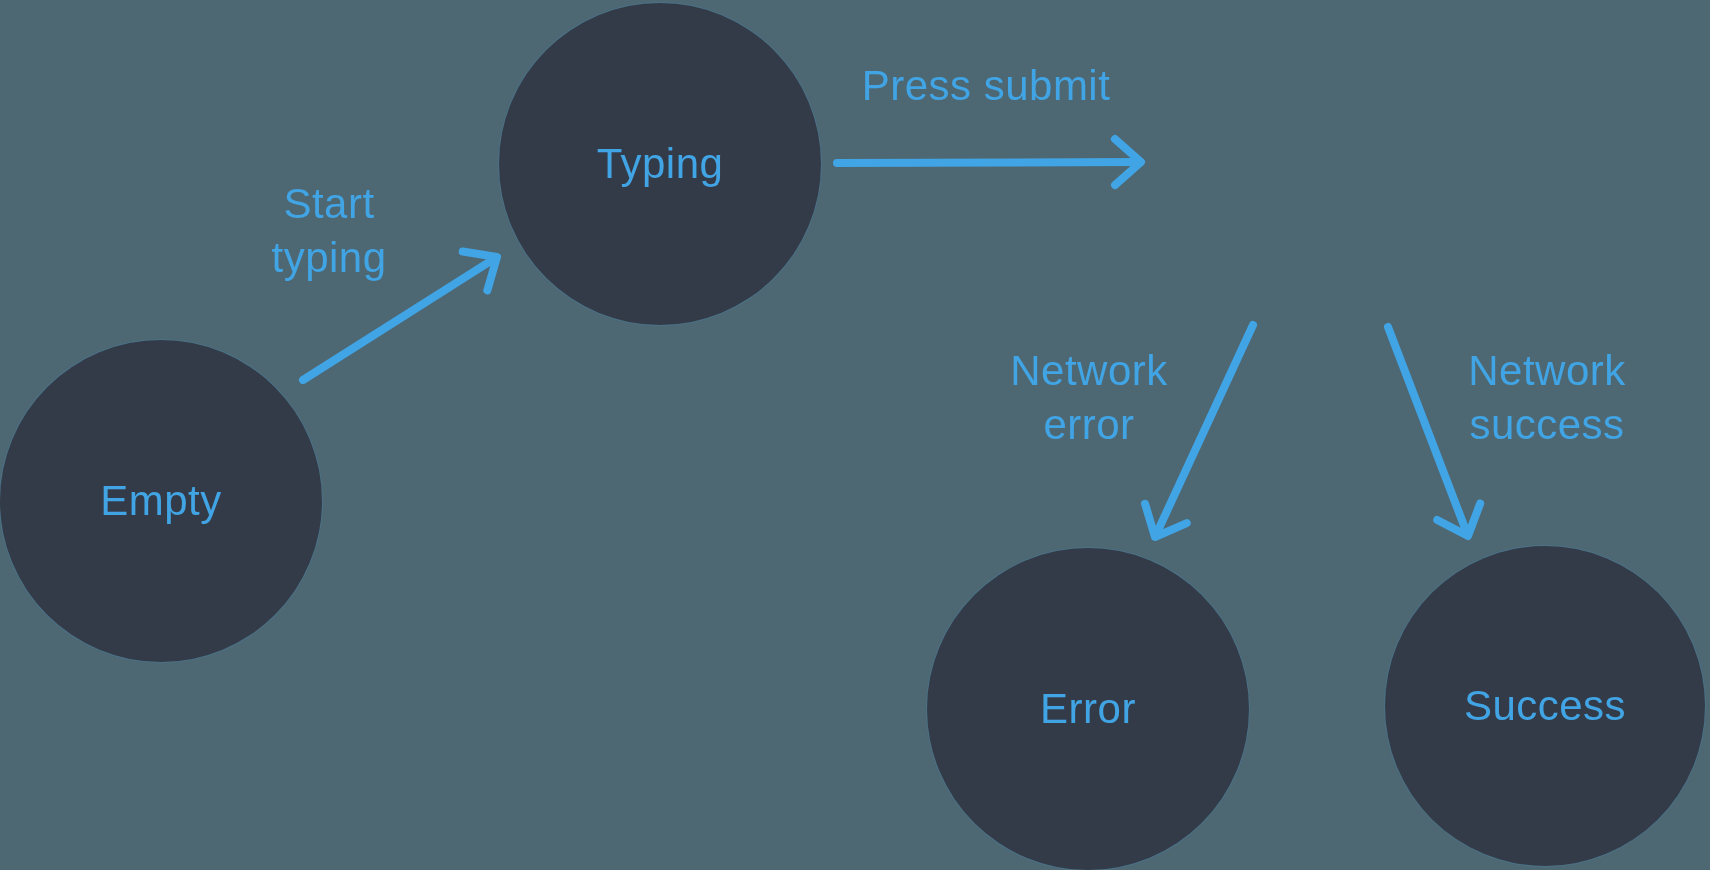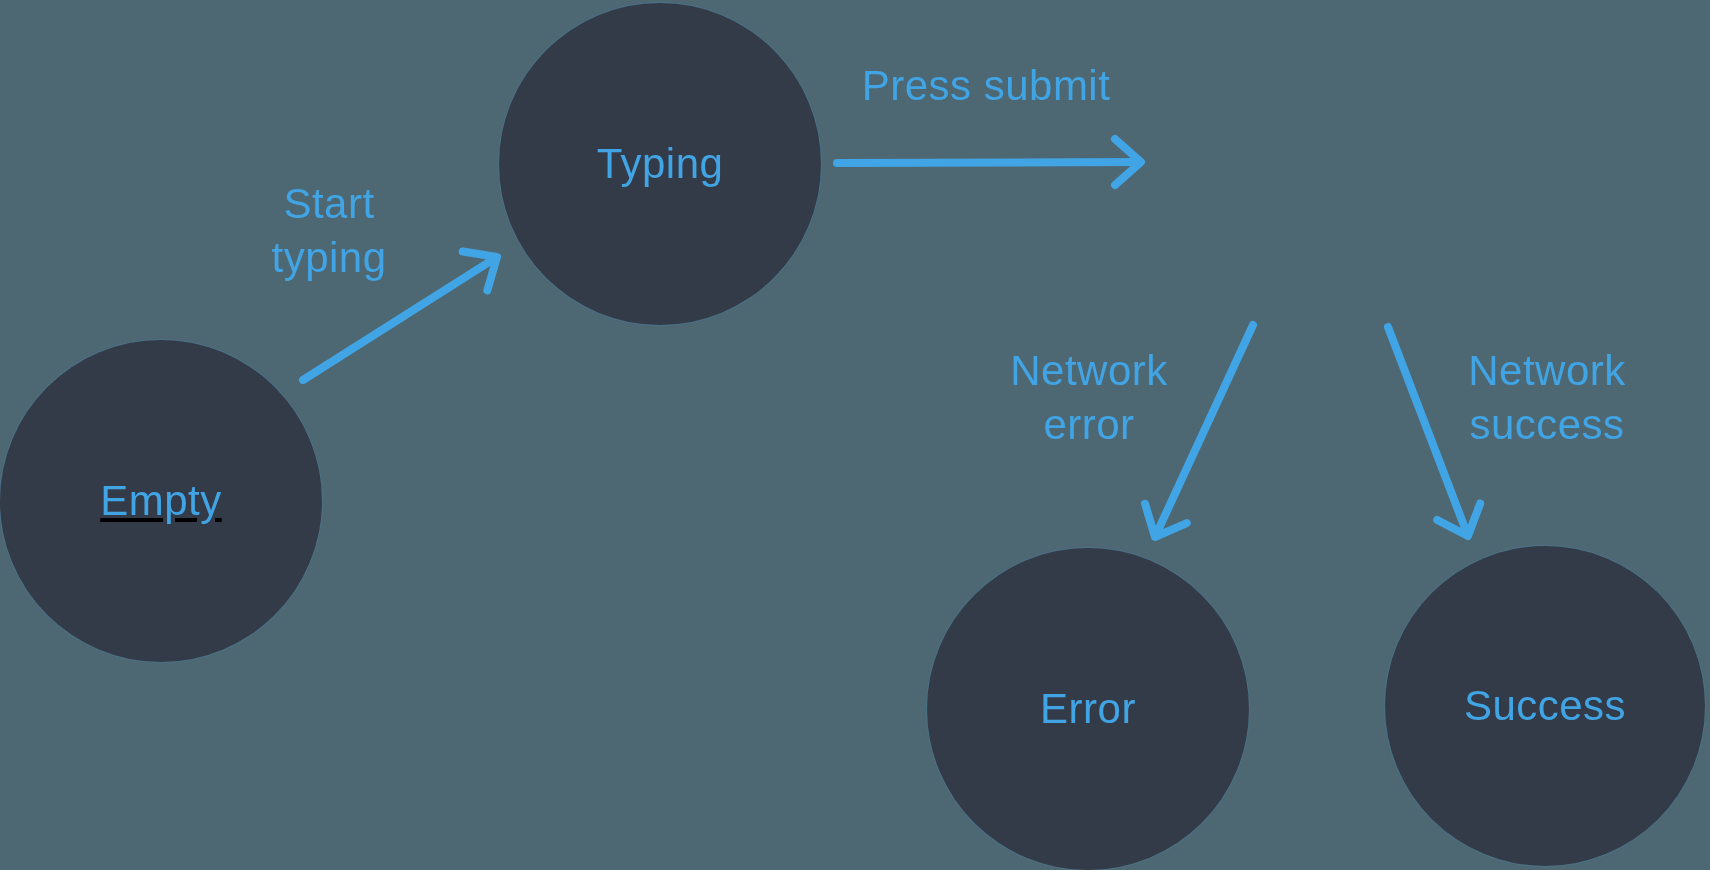--- a/index.html
+++ b/index.html
@@ -63,21 +63,21 @@
       <line x1="303" y1="380" x2="494.4663302086539" y2="258.60639888832765" stroke="#41A4E4" stroke-width="8" stroke-linecap="round" stroke-linejoin="round"></line>
       <polyline points="487.3572532855128,290.346925432493 497,257 462.7258036644886,251.49732196518653" fill="none" stroke="#41A4E4" stroke-width="8" stroke-linecap="round" stroke-linejoin="round"></polyline>
       <line x1="837" y1="163" x2="1138.000016230824" y2="162.00986836766177" stroke="#41A4E4" stroke-width="8" stroke-linecap="round" stroke-linejoin="round"></line>
       <polyline points="1115.075798152548,185.0854014167516 1141,162 1114.924483181734,139.08565028938563" fill="none" stroke="#41A4E4" stroke-width="8" stroke-linecap="round" stroke-linejoin="round"></polyline>
       <line x1="1253" y1="325" x2="1156.258803420972" y2="534.276874232183" stroke="#41A4E4" stroke-width="8" stroke-linecap="round" stroke-linejoin="round"></line>
       <polyline points="1145.0323320951602,503.7487504514669 1155,537 1186.7869272016883,523.0504029063712" fill="none" stroke="#41A4E4" stroke-width="8" stroke-linecap="round" stroke-linejoin="round"></polyline>
       <line x1="1388" y1="327" x2="1466.9275556991531" y2="533.1982392640375" stroke="#41A4E4" stroke-width="8" stroke-linecap="round" stroke-linejoin="round"></line>
       <polyline points="1437.2253170836148,519.940146594818 1468,536 1480.1856483683728,503.49600064849903" fill="none" stroke="#41A4E4" stroke-width="8" stroke-linecap="round" stroke-linejoin="round"></polyline>
     </svg>
 
-  <div class="state" style="left: 0px; top: 340px; width: 322px; height: 322px; text-decoration: underline;">
+  <div class="state" style="left: 0px; top: 340px; width: 322px; height: 322px;">
     <span class="state-label">Empty</span>
   </div>
 
   <div class="state" style="left: 499px; top: 3px; width: 322px; height: 322px;">
     <span class="state-label">Typing</span>
   </div>
 
 
   <div class="state" style="left: 927px; top: 548px; width: 322px; height: 322px;">
     <span class="state-label">Error</span>

